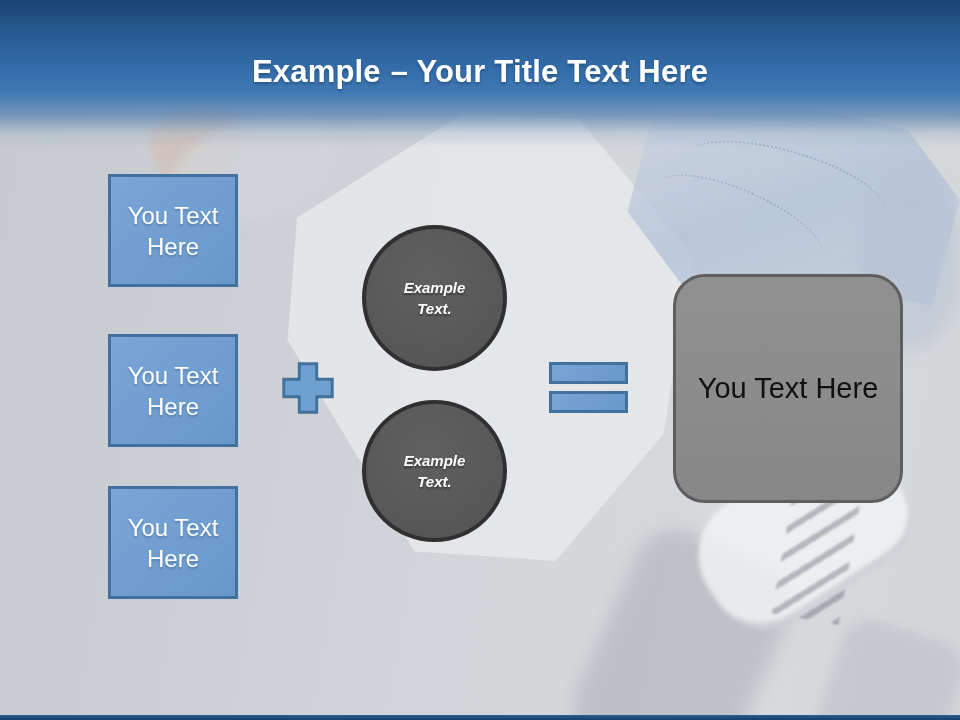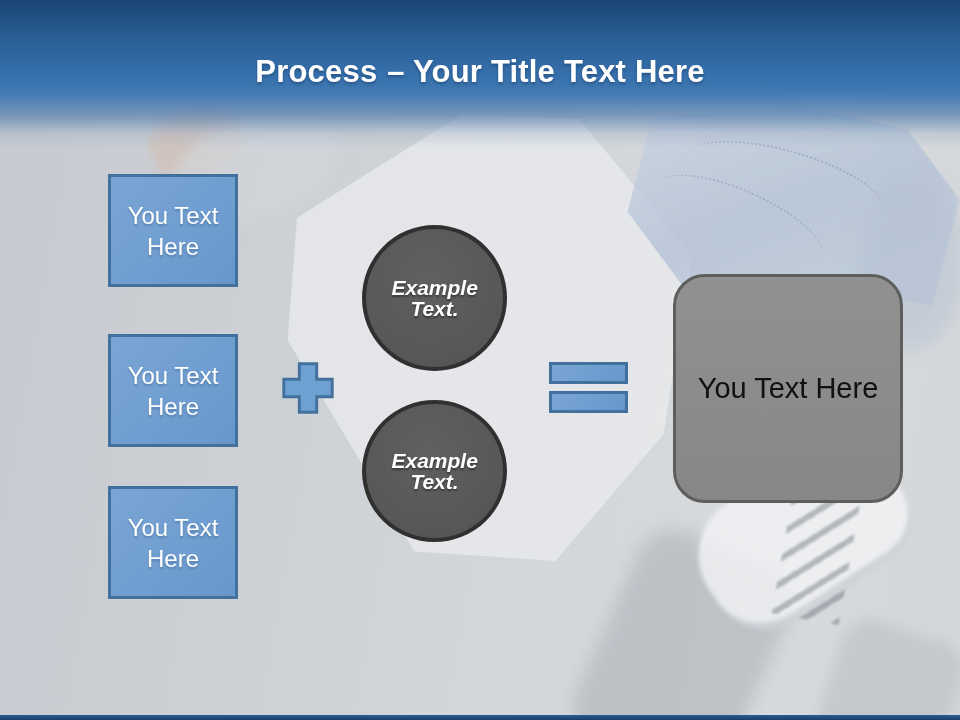--- a/index.html
+++ b/index.html
@@ -59,21 +59,21 @@
     color:#fff; font-size:24px; line-height:31px; text-shadow:0 2px 2px rgba(30,60,90,.3); }
   .pbox span { padding:0 8px; }
   .pbox1 { top:174px; } .pbox2 { top:334px; } .pbox3 { top:486px; }
 
   .plus-wrap { position:absolute; left:277px; top:357px; width:62px; height:62px; }
 
   .circle { position:absolute; left:362px; width:145px; height:146px; box-sizing:border-box;
     border:4px solid #303030; border-radius:50%;
     background:radial-gradient(circle at 45% 35%, #606060 0%, #575757 70%, #515151 100%);
     display:flex; align-items:center; justify-content:center; text-align:center;
-    color:#fff; font-size:21px; line-height:21px; font-weight:bold; font-style:italic;
+    color:#fff; font-size:15px; line-height:21px; font-weight:bold; font-style:italic;
     text-shadow:0 2px 2px rgba(0,0,0,.4); }
   .circle span { width:86px; }
   .circle1 { top:225px; } .circle2 { top:400px; height:142px; }
 
   .eqbar { position:absolute; left:549px; width:79px; height:22px; box-sizing:border-box;
     border:3px solid #41719C; background:linear-gradient(135deg,#7aa6d6 0%,#6897cb 100%); }
   .eq1 { top:362px; } .eq2 { top:391px; }
 
   .result { position:absolute; left:673px; top:274px; width:230px; height:229px; box-sizing:border-box;
     border:3px solid #5e5e5e; border-radius:32px;
@@ -98,21 +98,21 @@
     <div class="ph ph-seam2"></div>
     <div class="ph ph-knee"></div>
     <div class="ph ph-leg"></div>
     <div class="ph ph-leg2"></div>
     <div class="ph ph-shoe"></div>
     <div class="ph ph-laces"></div>
   </div>
 
   <div class="header"></div>
   <div class="title">
-    <span class="b">Process</span><span class="r">– Your Title Text Here</span>
+    <span class="b">Example</span><span class="r">– Your Title Text Here</span>
   </div>
 
   <div class="content">
 
     <div class="pbox pbox1">
       <span>You Text Here</span>
     </div>
     <div class="pbox pbox2">
       <span>You Text Here</span>
     </div>

